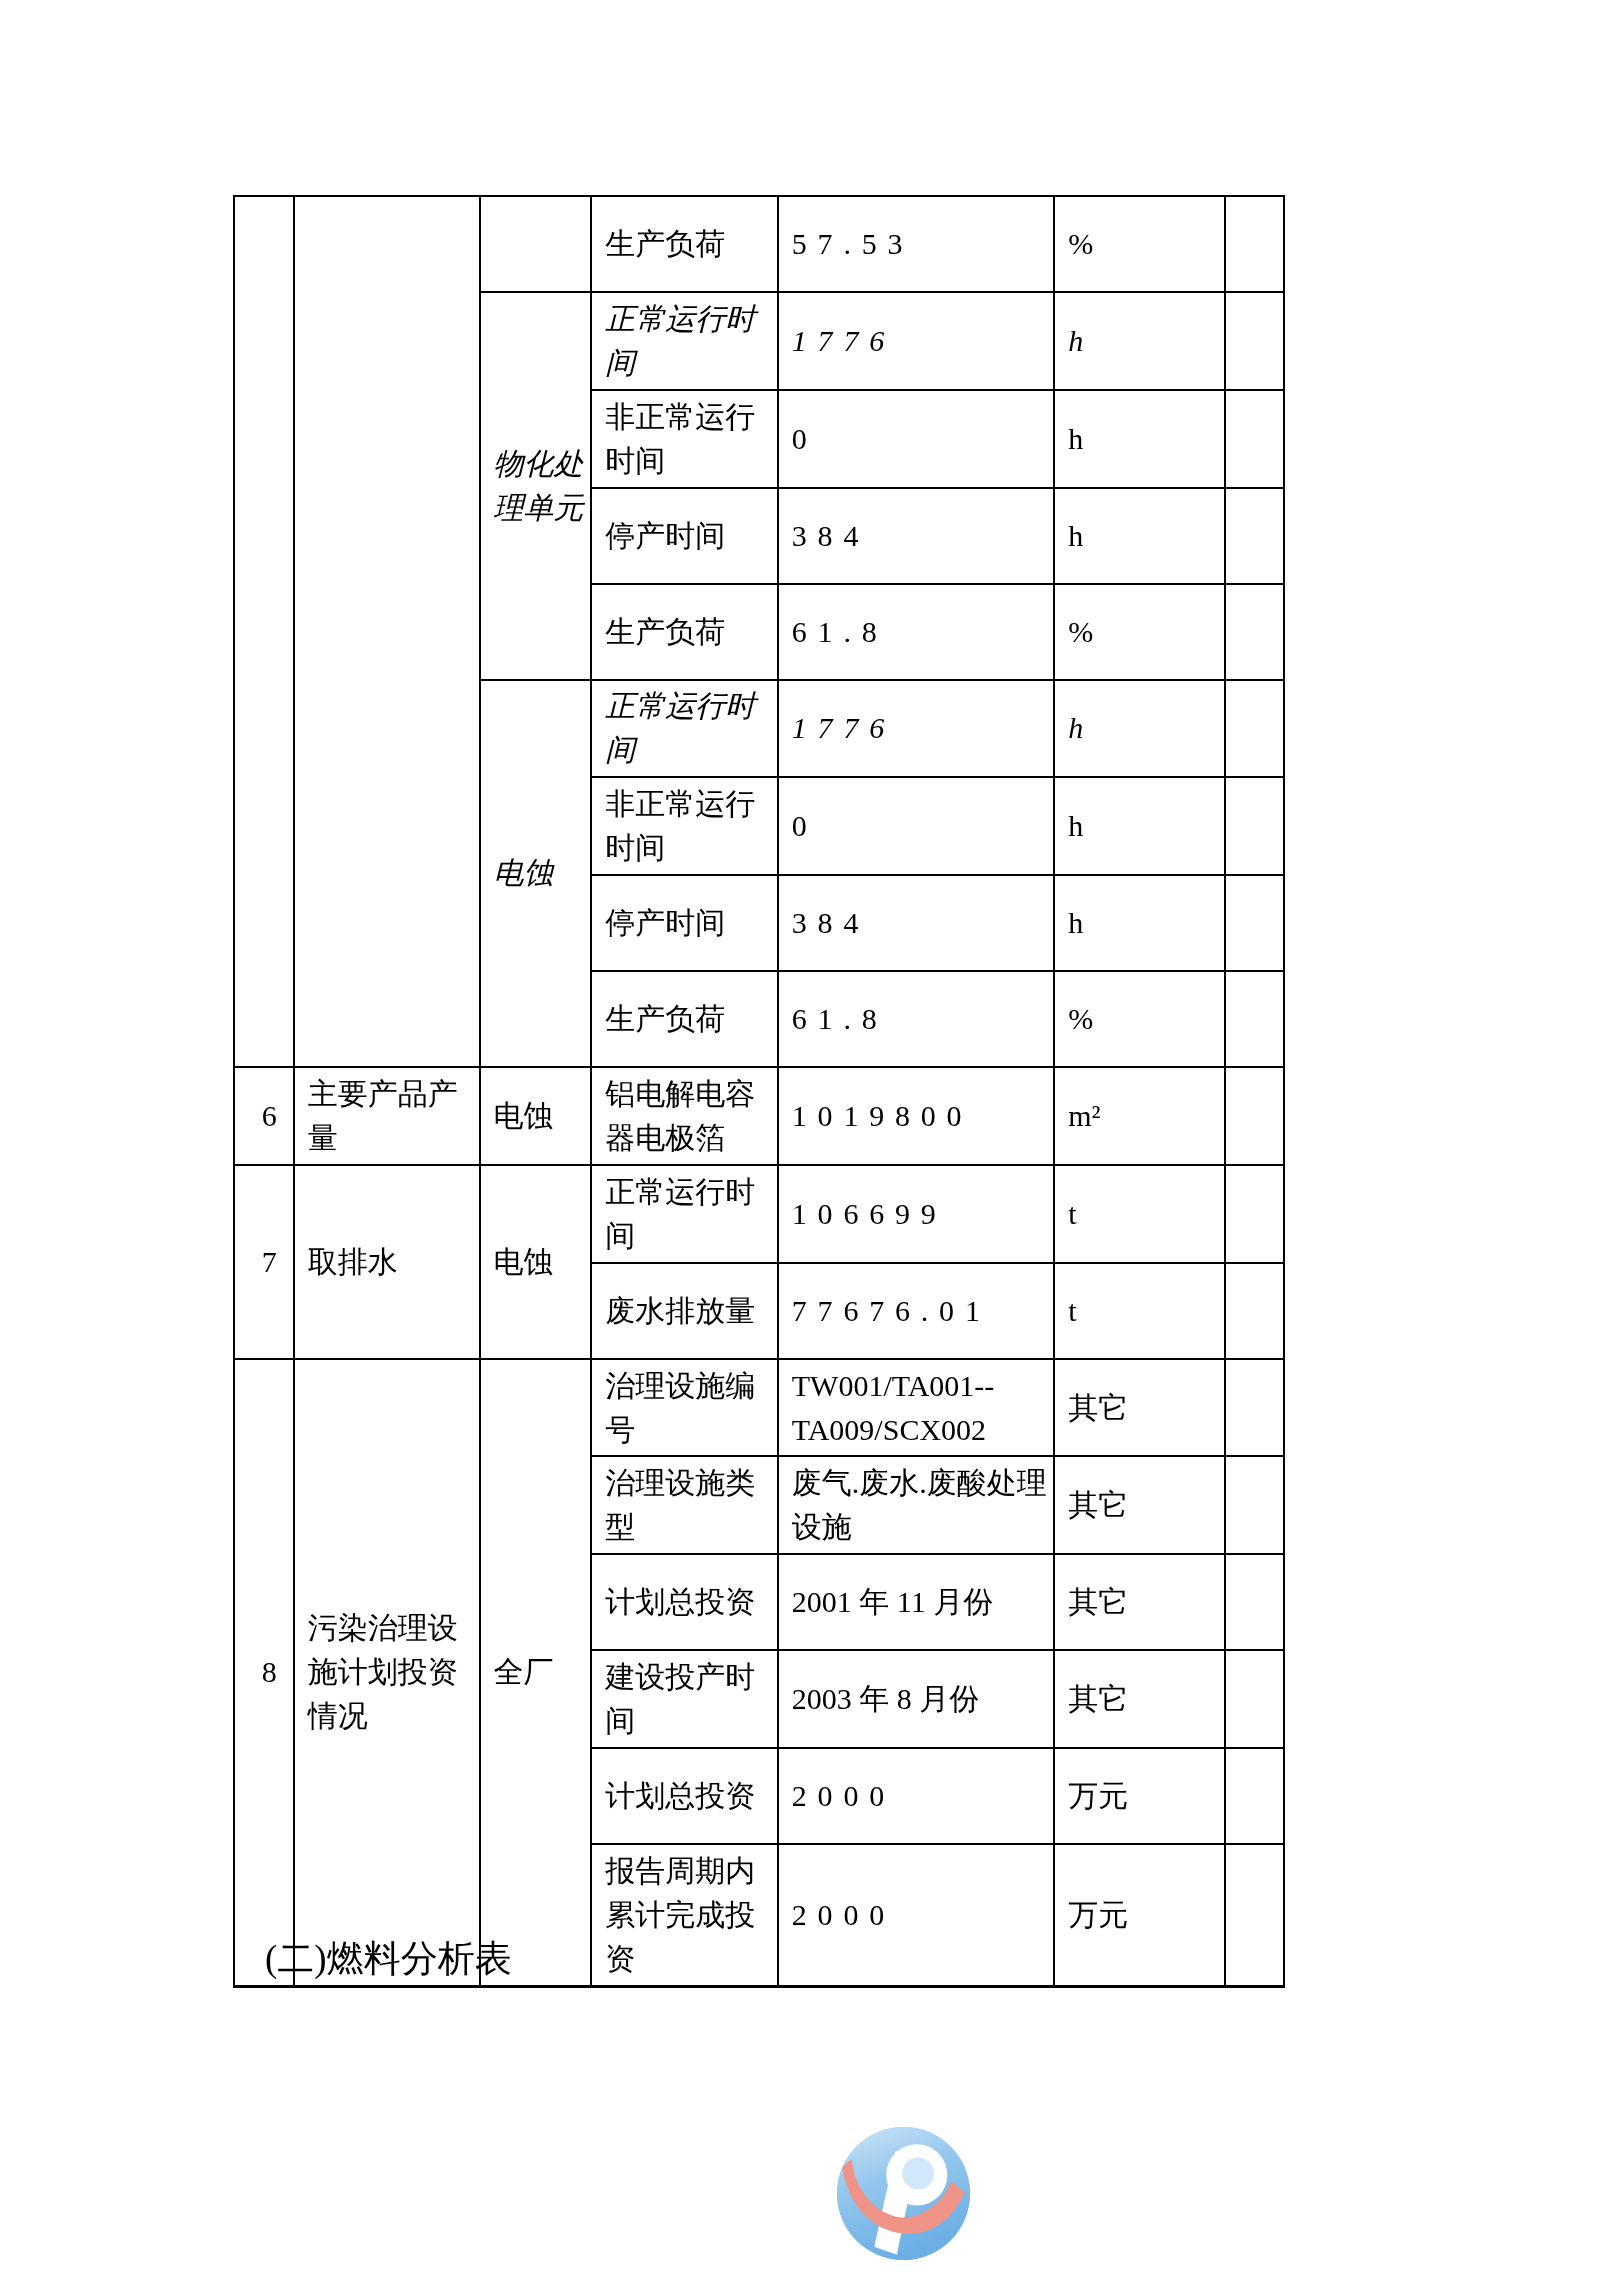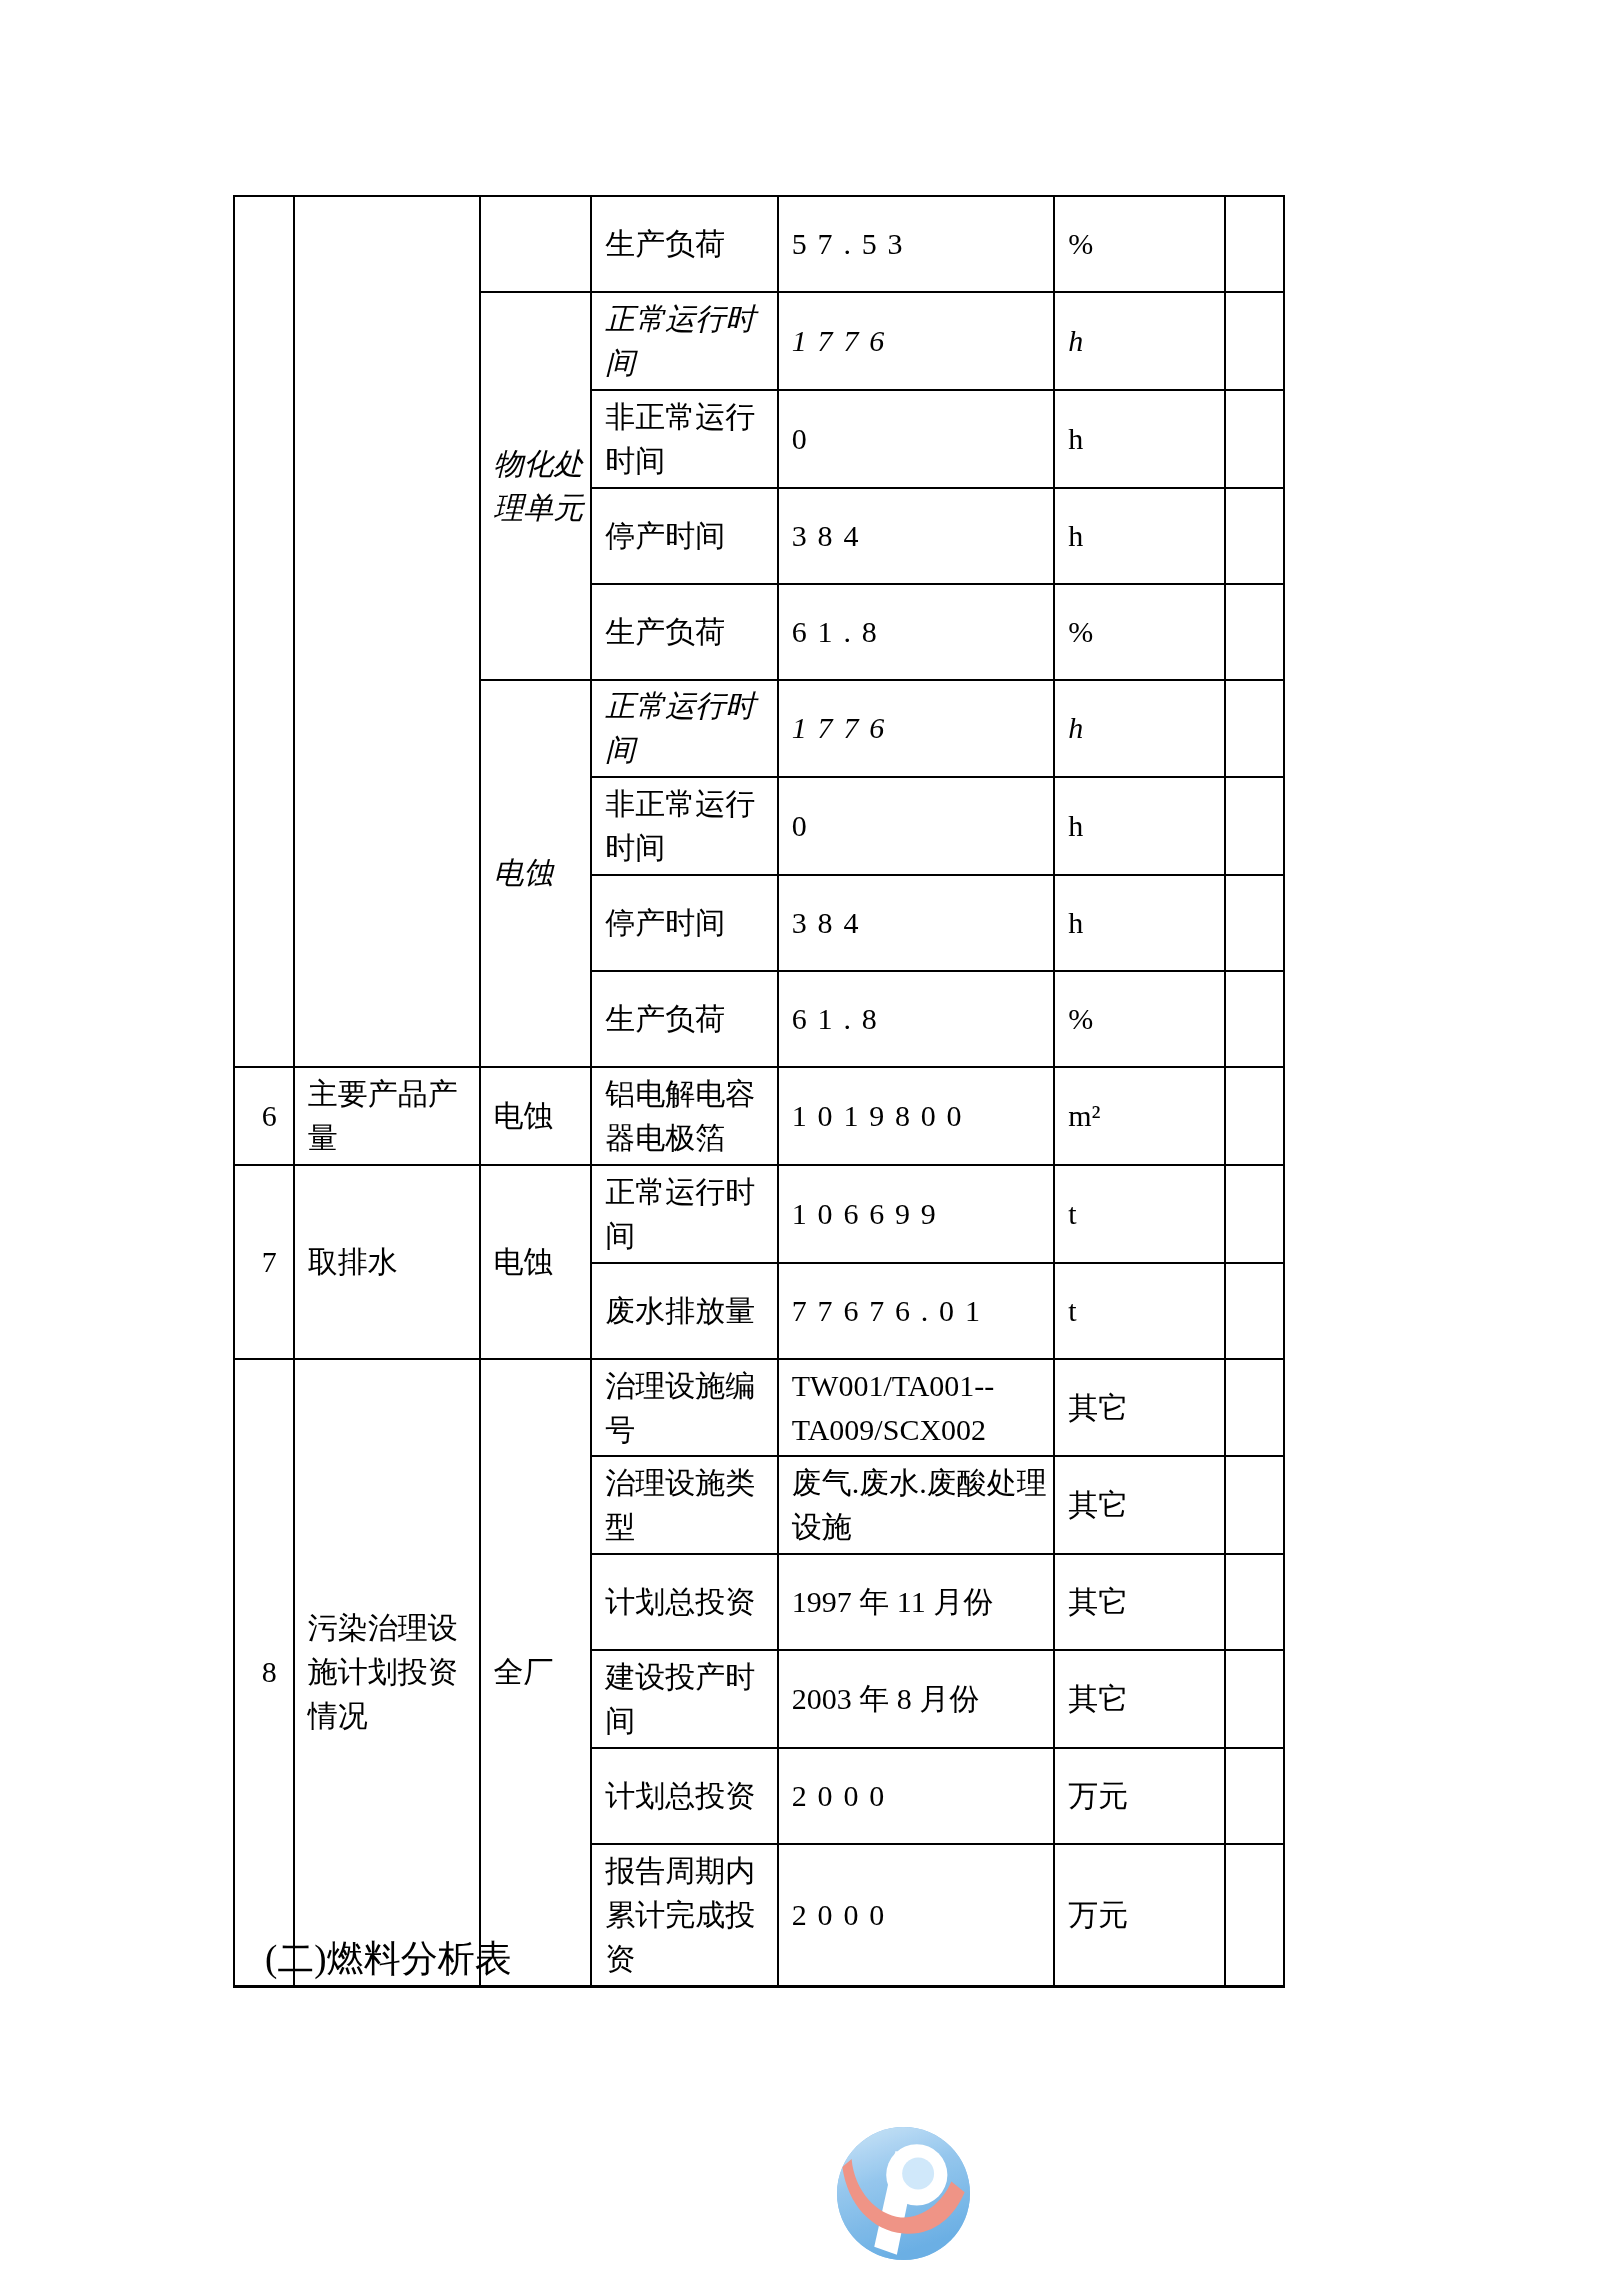--- a/index.html
+++ b/index.html
@@ -182,21 +182,21 @@
         <td></td>
       </tr>
       <tr>
         <td>治理设施类型</td>
         <td>废气.废水.废酸处理设施</td>
         <td class="unit">其它</td>
         <td></td>
       </tr>
       <tr>
         <td>计划总投资</td>
-        <td>1997 年 11 月份</td>
+        <td>2001 年 11 月份</td>
         <td class="unit">其它</td>
         <td></td>
       </tr>
       <tr>
         <td>建设投产时间</td>
         <td>2003 年 8 月份</td>
         <td class="unit">其它</td>
         <td></td>
       </tr>
       <tr>

